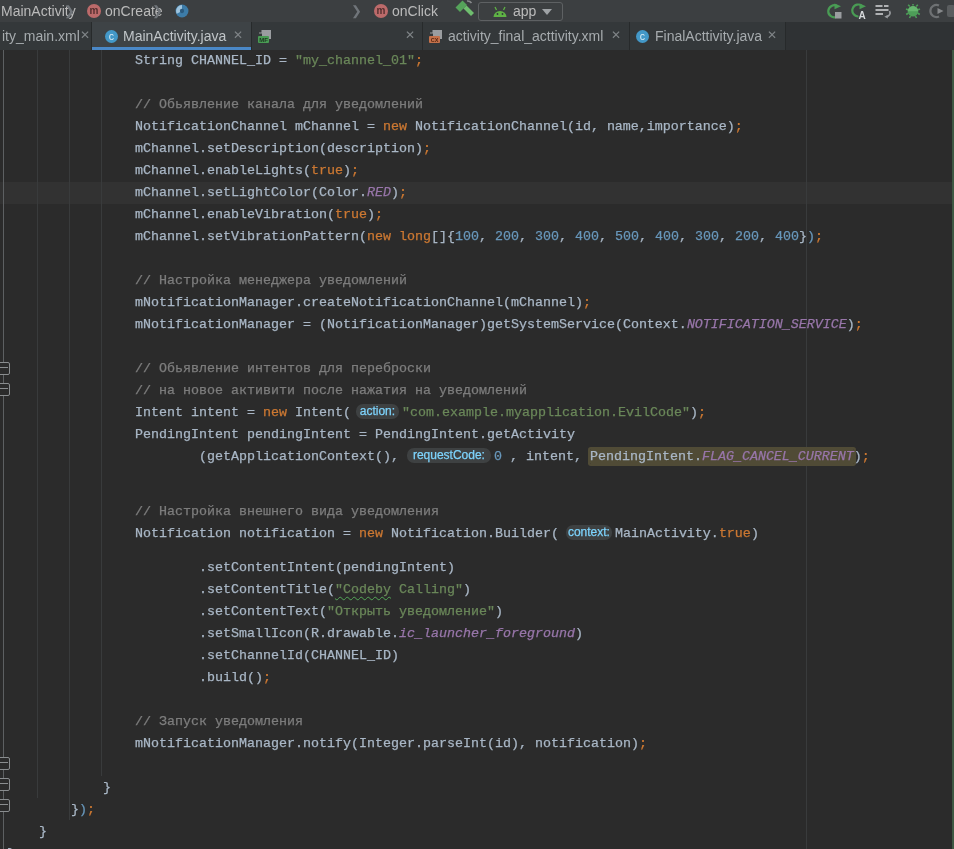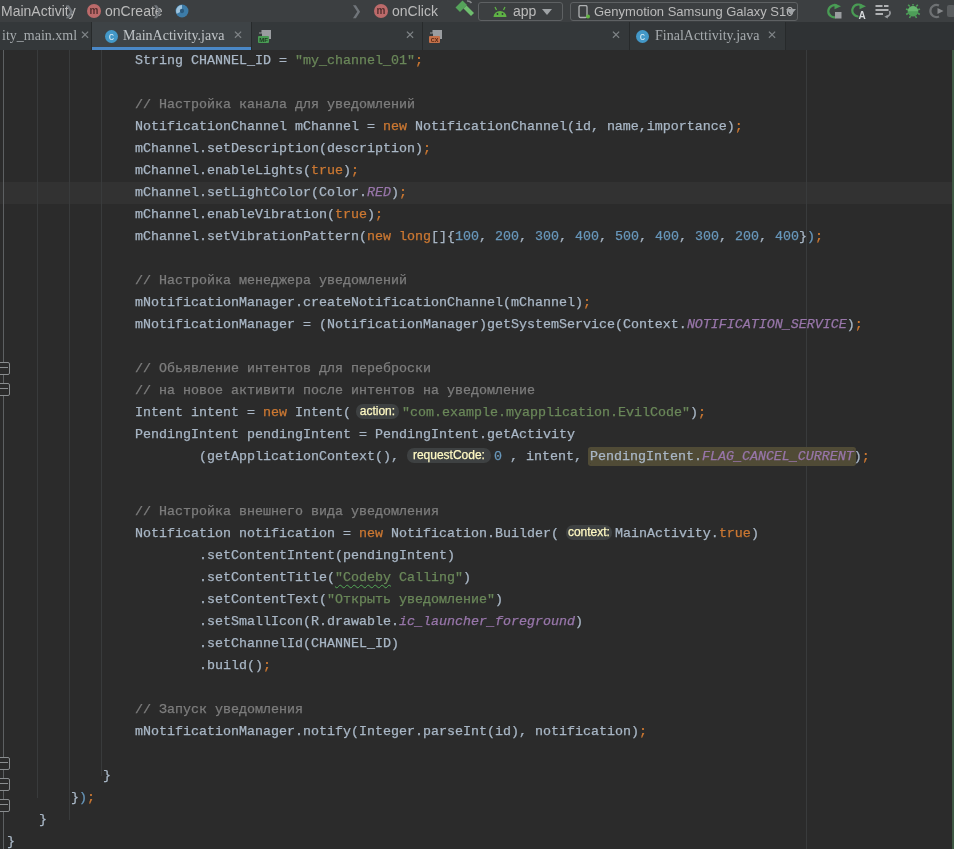--- a/index.html
+++ b/index.html
@@ -9,21 +9,21 @@
 #toolbar .t{position:absolute;top:0;height:22px;line-height:22px;color:#bbbbbb;font-size:14px;white-space:nowrap;}
 #toolbar .chev{position:absolute;top:0;height:22px;line-height:21px;color:#70757a;font-size:13px;}
 .cicon{position:absolute;width:14px;height:14px;border-radius:50%;top:4px;font:bold 10px "Liberation Sans",sans-serif;text-align:center;line-height:14px;}
 .micon{background:#bc6a6a;color:#542f2f;}
 .combo{position:absolute;top:2px;height:17px;border:1px solid #5e6163;border-radius:3px;}
 .combo .ct{position:absolute;top:0;height:17px;line-height:17px;color:#bbbbbb;font-size:13px;white-space:nowrap;}
 .darr{position:absolute;width:0;height:0;border-left:5px solid transparent;border-right:5px solid transparent;border-top:6px solid #9fa3a6;top:6px;}
 
 #tabbar{position:absolute;left:0;top:22px;width:954px;height:28px;background:#2f3234;}
 .tab{position:absolute;top:0;height:28px;background:#34383a;border-right:1px solid #272a2b;}
-.tab .tt{position:absolute;top:0;height:28px;line-height:28px;color:#a6abae;font-size:14px;white-space:nowrap;font-family:Liberation Serif, serif;}
+.tab .tt{position:absolute;top:0;height:28px;line-height:28px;color:#a6abae;font-size:14px;white-space:nowrap;}
 .tab .x{position:absolute;top:0;height:28px;line-height:27px;color:#7f8487;font-size:12px;}
 .tab.sel{background:#3e4346;}
 .tab.sel:after{content:"";position:absolute;left:0;right:0;bottom:0;height:3px;background:#4a88c7;}
 
 #editor{position:absolute;left:0;top:50px;width:954px;height:799px;background:#2b2b2b;}
 .guide{position:absolute;width:1px;background:#393b3c;}
 #marginline{position:absolute;left:806px;top:0;width:1px;height:799px;background:#393b3c;}
 #caretrow{position:absolute;left:0;top:132px;width:954px;height:22px;background:#323232;}
 #foldline{position:absolute;left:3px;top:0;width:1px;height:799px;background:#5d6062;}
 .fold{position:absolute;left:-4px;width:12px;height:11px;border:1px solid #8a8d8f;border-radius:2px;background:#2b2b2b;}
@@ -32,21 +32,21 @@
 #code .c{color:#7d7d7d;}
 #code .k{color:#cc7832;}
 #code .s{color:#6a8759;}
 #code .n{color:#6897bb;}
 #code .f{color:#9876aa;font-style:italic;}
 #code .sm{color:#cc7832;}
 #code .u{text-underline-offset:2px;text-decoration-thickness:1px;}
 #code .it{}
 #code .sq{text-decoration:underline;text-decoration-style:wavy;text-decoration-color:#54a857;text-decoration-thickness:1px;text-underline-offset:3px;}
 #code .hl{background:#504b36;box-shadow:0 0 0 2px #504b36;border-radius:1px;}
-.chip{display:inline-block;height:15px;line-height:15px;border-radius:7px;background:#3e4142;color:#fef9c3;font:12px "Liberation Sans",sans-serif;text-align:center;vertical-align:1px;}
+.chip{display:inline-block;height:15px;line-height:15px;border-radius:7px;background:#3e4142;color:#7dd3fc;font:12px "Liberation Sans",sans-serif;text-align:center;vertical-align:1px;}
 </style>
 </head>
 <body>
 <div id="app">
   <div id="toolbar">
     <span class="t" style="left:1px">MainActivity</span>
     <span class="chev" style="left:64px">❯</span>
     <span class="cicon micon" style="left:87px">m</span>
     <span class="t" style="left:105px">onCreate</span>
     <span class="chev" style="left:152px">❯</span>
@@ -67,28 +67,20 @@
       <svg style="position:absolute;left:13px;top:3px" width="16" height="12" viewBox="0 0 16 12">
           <path d="M1.5 11 A6.5 6 0 0 1 14.5 11 Z" fill="#5fb345"></path>
           <line x1="4.5" y1="4" x2="3" y2="1" stroke="#5fb345" stroke-width="1.2"></line>
           <line x1="11.5" y1="4" x2="13" y2="1" stroke="#5fb345" stroke-width="1.2"></line>
           <circle cx="5.5" cy="8" r="0.9" fill="#32363a"></circle>
           <circle cx="10.5" cy="8" r="0.9" fill="#32363a"></circle>
         </svg>
       <span class="ct" style="left:34px;font-size:14px">app</span>
       <span class="darr" style="left:63px"></span>
     </div>
-    <div class="combo" style="left:570px;width:226px">
-      <svg style="position:absolute;left:7px;top:2px" width="12" height="14" viewBox="0 0 12 14">
-          <rect x="1" y="0.5" width="8" height="12" rx="1.5" fill="none" stroke="#afb1b3" stroke-width="1.3"></rect>
-          <circle cx="10" cy="11.5" r="2" fill="#62b543"></circle>
-        </svg>
-      <span class="ct" style="left:23px">Genymotion Samsung Galaxy S10</span>
-      <span class="darr" style="left:215px"></span>
-    </div>
     <svg style="position:absolute;left:826px;top:3px" width="16" height="16" viewBox="0 0 16 16">
         <path d="M10.8 13.7 A6 6 0 1 1 11.5 3.2" fill="none" stroke="#499c54" stroke-width="2.2"></path>
         <path d="M8.5 0.5 L15 3.2 L8.5 6.2 Z" fill="#499c54"></path>
         <rect x="9" y="9" width="6.5" height="6.5" fill="#9a9da0"></rect>
       </svg>
     <svg style="position:absolute;left:851px;top:3px" width="16" height="16" viewBox="0 0 16 16">
         <path d="M7.5 13.5 A6 6 0 1 1 11.5 3.2" fill="none" stroke="#499c54" stroke-width="2.2"></path>
         <path d="M8.5 0.5 L15 3.2 L8.5 6.2 Z" fill="#499c54"></path>
         <text x="11" y="15.5" font-family="Liberation Sans" font-size="10" font-weight="bold" fill="#d6d9db" text-anchor="middle">A</text>
       </svg>
@@ -137,20 +129,21 @@
         </svg>
         <span class="x" style="left:153px">✕</span>
     </div>
     <div class="tab" style="left:423px;width:206px">
       <svg style="position:absolute;left:6px;top:7px" width="14" height="15" viewBox="0 0 14 15">
           <path d="M4 1 H13 V10 H10 V7 H4 Z" fill="#9a9da0"></path>
           <path d="M4 1 L4 4 L1 4" fill="none" stroke="#9a9da0"></path>
           <rect x="0" y="7" width="11" height="7" rx="1" fill="#c4714b"></rect>
           <text x="5.5" y="12.5" font-family="Liberation Sans" font-size="5.5" font-weight="bold" fill="#55250f" text-anchor="middle">CX</text>
         </svg>
+      <span class="tt" style="left:25px">activity_final_acttivity.xml</span>
         <span class="x" style="left:188px">✕</span>
     </div>
     <div class="tab" style="left:630px;width:155px">
       <svg style="position:absolute;left:6px;top:8px" width="13" height="13" viewBox="0 0 13 13">
           <circle cx="6.5" cy="6.5" r="6.5" fill="#4398c8"></circle>
           <text x="6.5" y="10" font-family="Liberation Mono" font-size="9" fill="#dff0f8" text-anchor="middle">C</text>
         </svg>
       <span class="tt" style="left:25px">FinalActtivity.java</span>
         <span class="x" style="left:137px">✕</span>
     </div>
@@ -163,40 +156,40 @@
     <div id="marginline"></div>
     <div id="foldline"></div>
     <div style="position:absolute;left:952px;top:0;width:2px;height:799px;background:#3f5843"></div>
     <div class="fold" style="top:312px"></div>
     <div class="fold" style="top:333px"></div>
     <div class="fold" style="top:707px"></div>
     <div class="fold" style="top:728px"></div>
     <div class="fold" style="top:749px"></div>
 <pre id="code">                String CHANNEL_ID = <span class="s">"my_channel_01"</span><span class="sm">;</span>
 
-                <span class="c">// Настройка канала для уведомлений</span>
+                <span class="c">// Обьявление канала для уведомлений</span>
                 NotificationChannel mChannel = <span class="k">new</span> NotificationChannel(id, name,importance)<span class="sm">;</span>
                 mChannel.setDescription(description)<span class="sm">;</span>
                 mChannel.enableLights(<span class="k">true</span>)<span class="sm">;</span>
                 mChannel.setLightColor(Color.<span class="f">RED</span>)<span class="sm">;</span>
                 mChannel.enableVibration(<span class="k">true</span>)<span class="sm">;</span>
                 mChannel.setVibrationPattern(<span class="k">new long</span>[]{<span class="n">100</span>, <span class="n">200</span>, <span class="n">300</span>, <span class="n">400</span>, <span class="n">500</span>, <span class="n">400</span>, <span class="n">300</span>, <span class="n">200</span>, <span class="n">400</span>}<span class="n">)</span><span class="sm">;</span>
 
                 <span class="c">// Настройка менеджера уведомлений</span>
                 <span class="u">mNotificationManager</span>.createNotificationChannel(mChannel)<span class="sm">;</span>
                 <span class="u">mNotificationManager</span> = (NotificationManager)getSystemService(Context.<span class="f">NOTIFICATION_SERVICE</span>)<span class="sm">;</span>
 
                 <span class="c">// Обьявление интентов для переброски</span>
-                <span class="c">// на новое активити после интентов на уведомление</span>
+                <span class="c">// на новое активити после нажатия на уведомлений</span>
                 Intent intent = <span class="k">new</span> Intent(<span class="chip" style="width:43px;margin:0 3px 0 5px">action:</span><span class="s">"com.example.myapplication.EvilCode"</span>)<span class="sm">;</span>
                 PendingIntent pendingIntent = PendingIntent.<span class="it">getActivity</span>
                         (getApplicationContext(), <span class="chip" style="width:84px;margin:0 3px 16px 0">requestCode:</span><span class="n">0</span> , intent, <span class="hl">PendingIntent.<span class="f">FLAG_CANCEL_CURRENT</span></span>)<span class="sm">;</span>
 
                 <span class="c">// Настройка внешнего вида уведомления</span>
-                Notification notification = <span class="k">new</span> Notification.Builder(<span class="chip" style="width:46px;margin:0 3px 5px 7px">context:</span>MainActivity.<span class="k">true</span>)
+                Notification notification = <span class="k">new</span> Notification.Builder(<span class="chip" style="width:46px;margin:0 3px 17px 7px">context:</span>MainActivity.<span class="k">true</span>)
                         .setContentIntent(pendingIntent)
                         .setContentTitle(<span class="s"><span class="sq">"Codeby</span> Calling"</span>)
                         .setContentText(<span class="s">"Открыть уведомление"</span>)
                         .setSmallIcon(R.drawable.<span class="f">ic_launcher_foreground</span>)
                         .setChannelId(CHANNEL_ID)
                         .build()<span class="sm">;</span>
 
                 <span class="c">// Запуск уведомления</span>
                 <span class="u">mNotificationManager</span>.notify(Integer.<span class="it">parseInt</span>(id), notification)<span class="sm">;</span>
 

